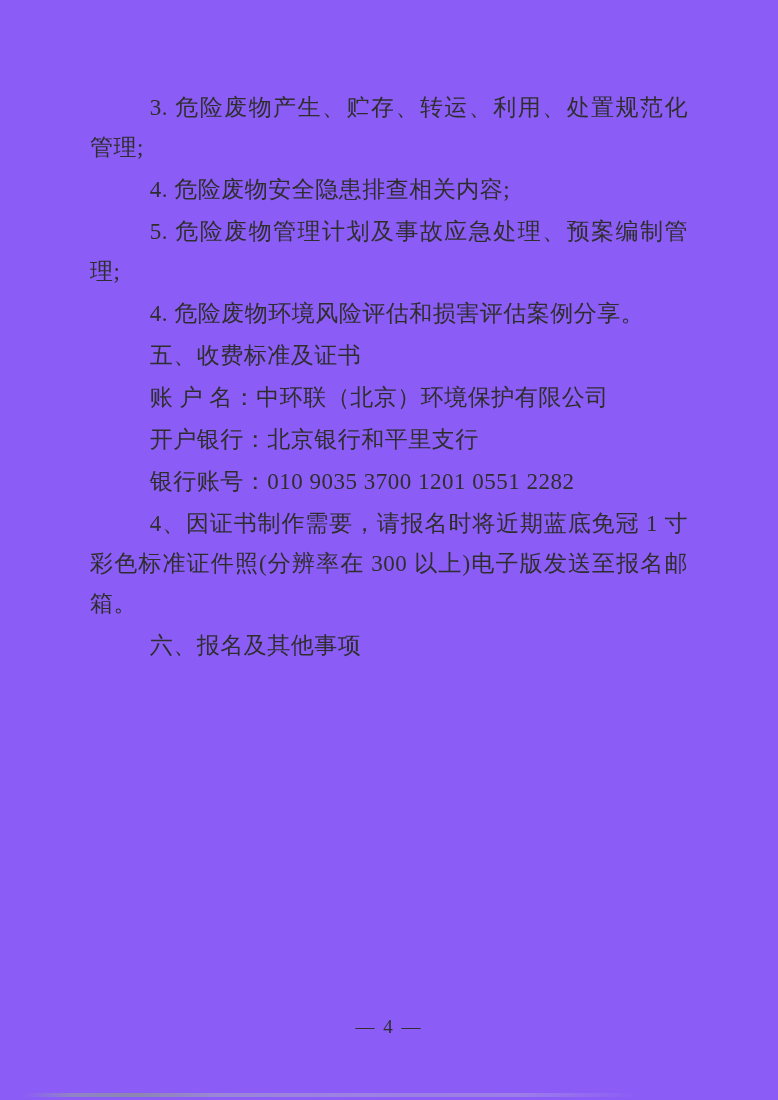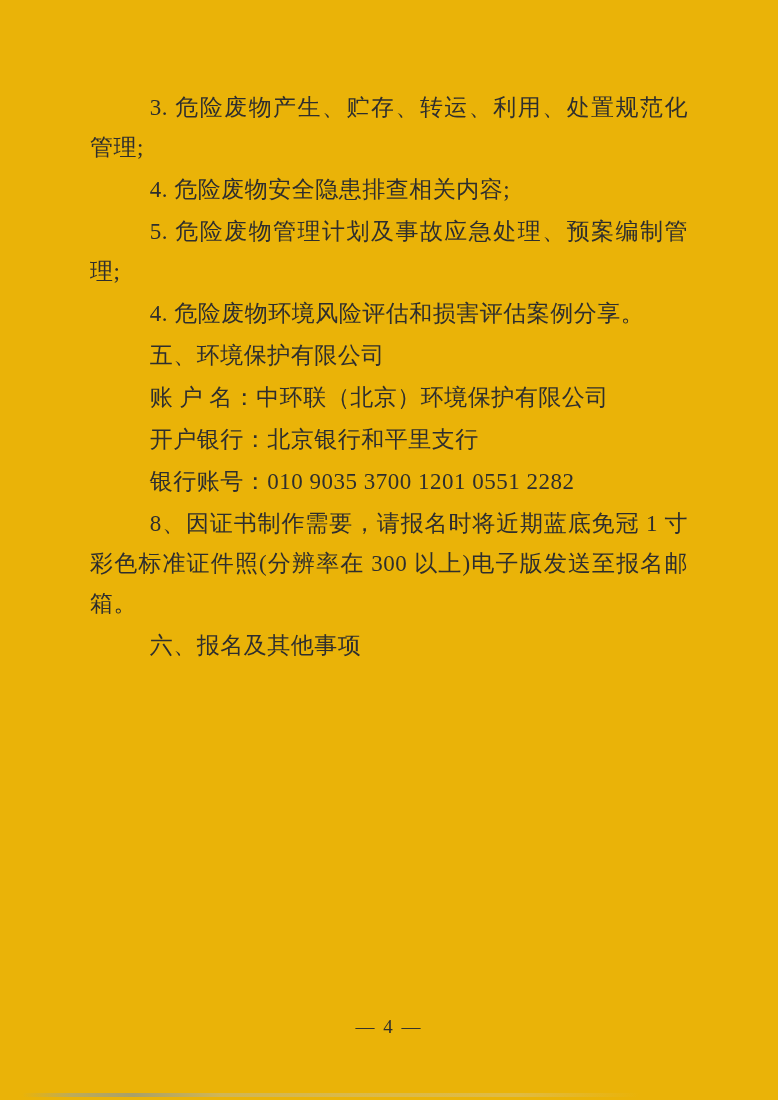--- a/index.html
+++ b/index.html
@@ -4,21 +4,21 @@
 <style>
   html, body {
     margin: 0;
     padding: 0;
     background: #ffffff;
   }
   .page {
     position: relative;
     width: 778px;
     height: 1100px;
-    background: #eab308;
+    background: #8b5cf6;
     overflow: hidden;
     font-family: "Liberation Serif", "DejaVu Serif", serif;
     color: #2e2e2e;
   }
   .content {
     position: absolute;
     left: 90px;
     top: 88px;
     width: 598px;
     font-size: 23px;
@@ -63,25 +63,25 @@
 </style>
 </head>
 <body>
 
 <div class="page">
   <div class="content">
     <p class="para">3. 危险废物产生、贮存、转运、利用、处置规范化管理;</p>
     <p class="para">4. 危险废物安全隐患排查相关内容;</p>
     <p class="para">5. 危险废物管理计划及事故应急处理、预案编制管理;</p>
     <p class="para">4. 危险废物环境风险评估和损害评估案例分享。</p>
-    <h2 class="heading">五、环境保护有限公司</h2>
+    <h2 class="heading">五、收费标准及证书</h2>
     <p class="para">账 户 名：中环联（北京）环境保护有限公司</p>
     <p class="para">开户银行：北京银行和平里支行</p>
     <p class="para">银行账号：010 9035 3700 1201 0551 2282</p>
-    <p class="para">8、因证书制作需要，请报名时将近期蓝底免冠 1 寸彩色标准证件照(分辨率在 300 以上)电子版发送至报名邮箱。</p>
+    <p class="para">4、因证书制作需要，请报名时将近期蓝底免冠 1 寸彩色标准证件照(分辨率在 300 以上)电子版发送至报名邮箱。</p>
     <h2 class="heading">六、报名及其他事项</h2>
   </div>
 
   <div class="footer">
     <span>— 4 —</span>
   </div>
 
   <div class="scan-smudge"></div>
 </div>
 

